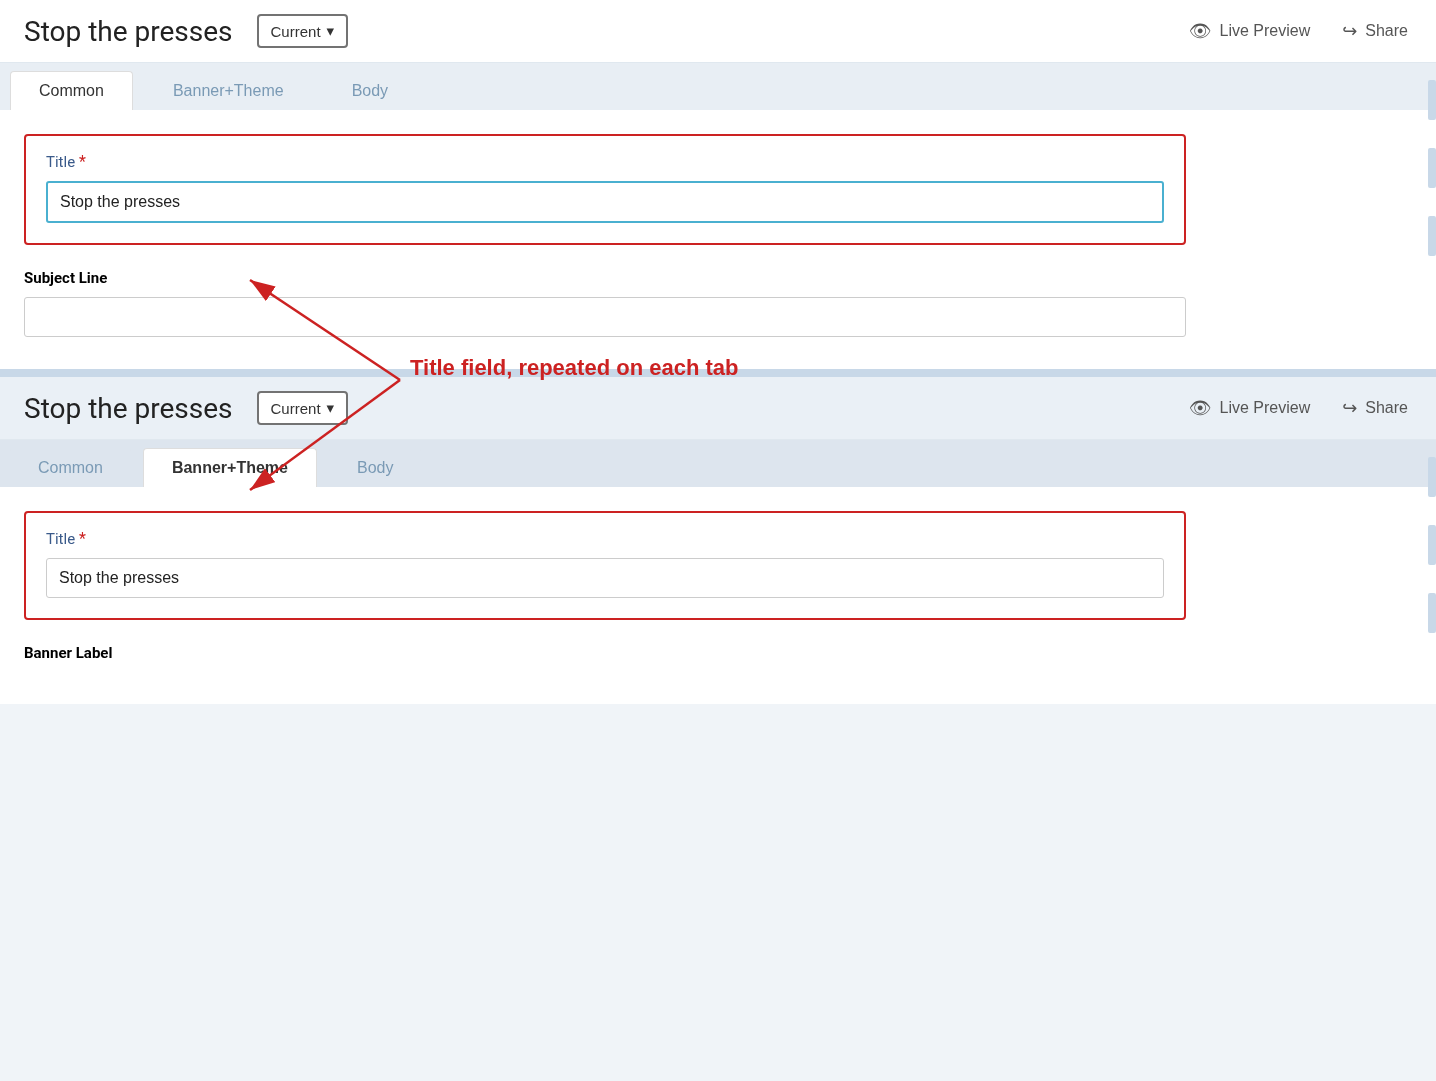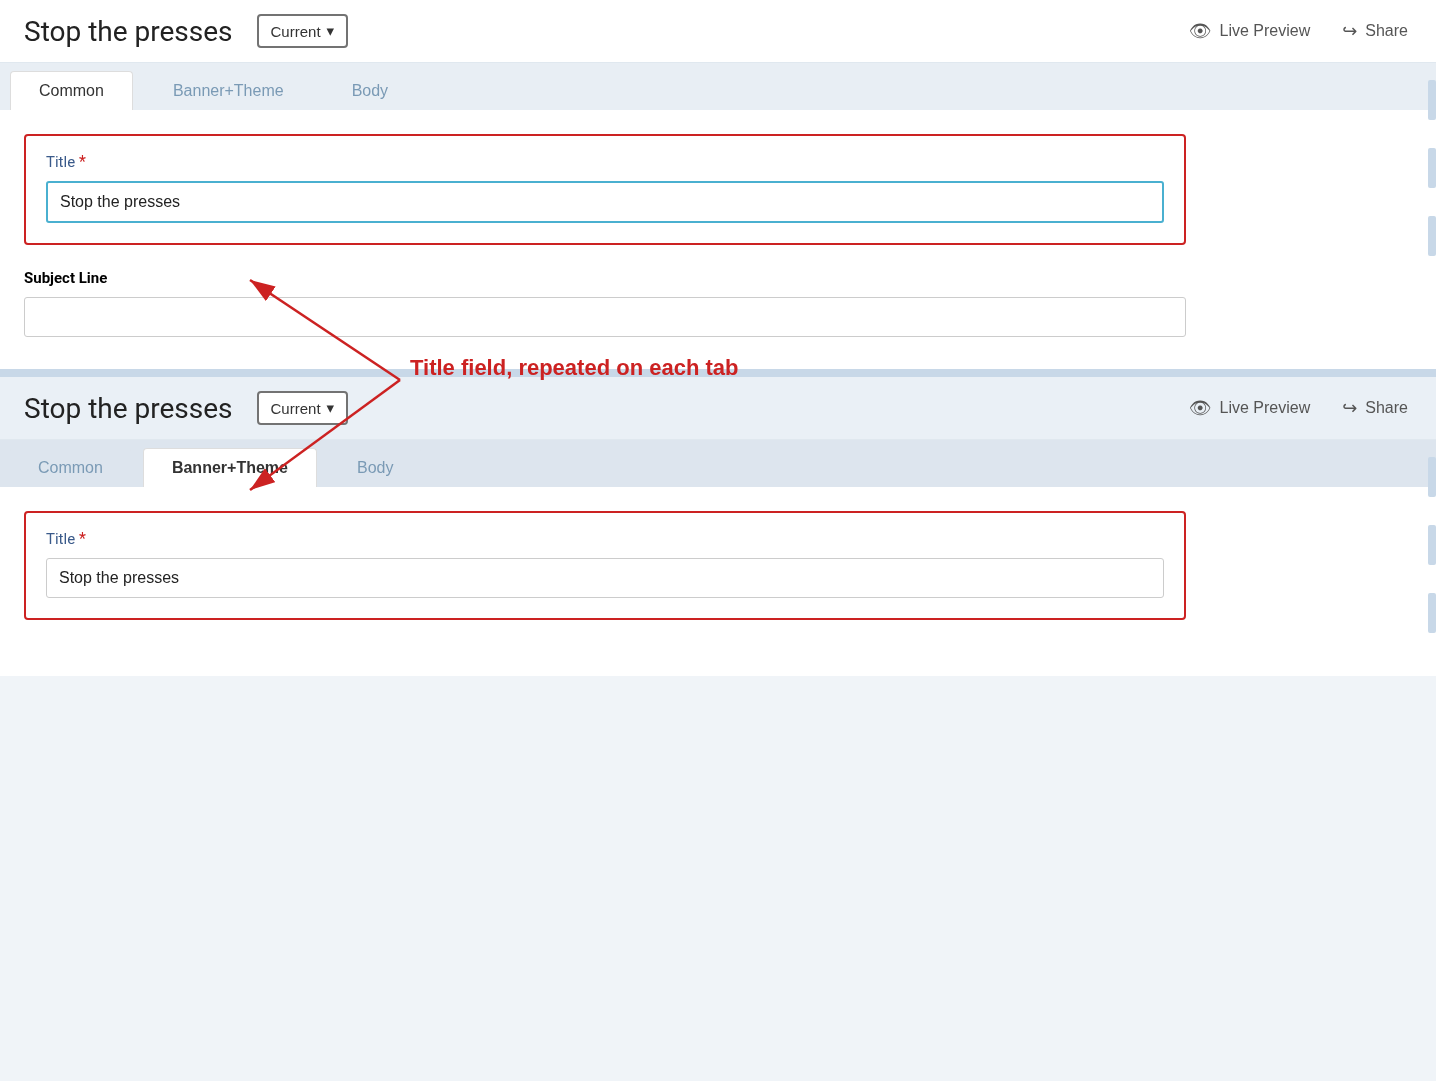--- a/index.html
+++ b/index.html
@@ -310,20 +310,21 @@
 
     <div class="form-section-box">
       <div class="field-label">
         <span>Title</span>
         <span class="required">*</span>
       </div>
       <input class="field-input-normal" type="text" value="Stop the presses" style="border: 1px solid rgb(204, 204, 204);">
     </div>
 
     <div>
+      <div class="subject-label">Banner Label</div>
     </div>
 
   </div>
 
   <div style="position:absolute; right:0; top:80px; display:flex; flex-direction:column; gap:28px;">
     <div class="indicator-bar"></div>
     <div class="indicator-bar"></div>
     <div class="indicator-bar"></div>
   </div>
 </div>

